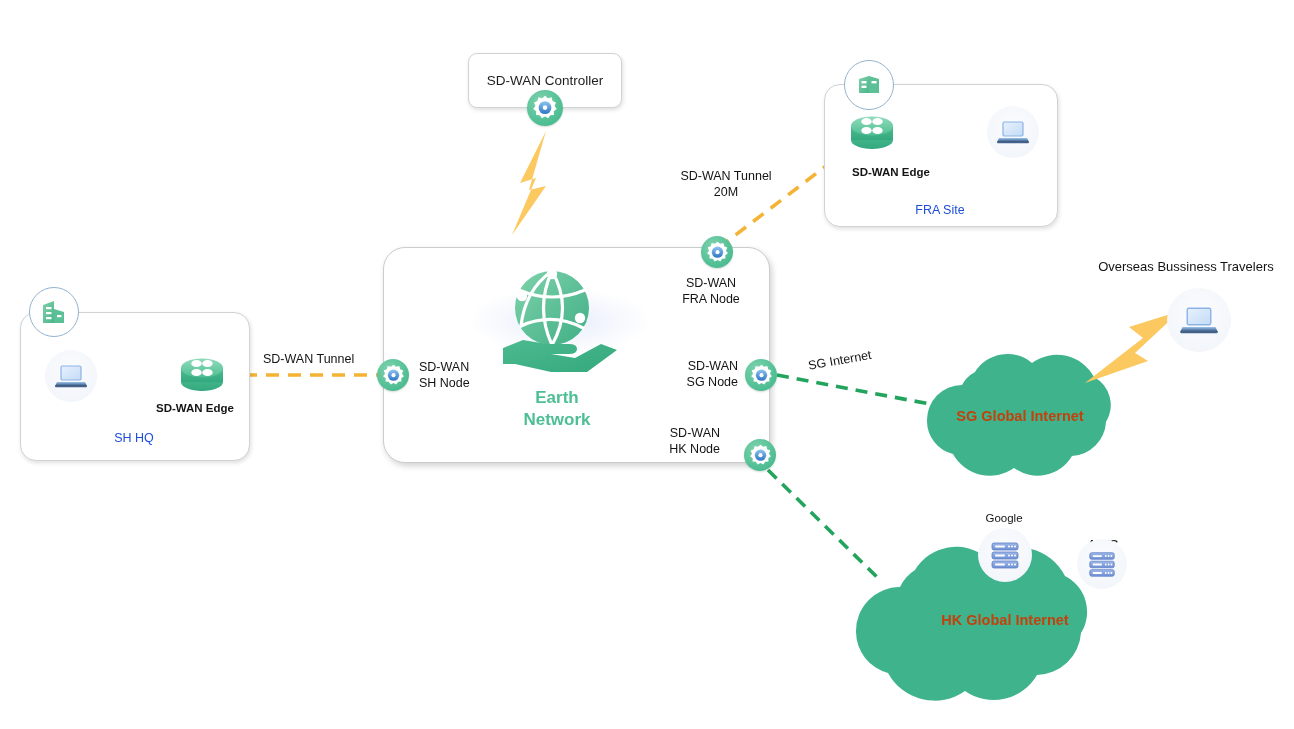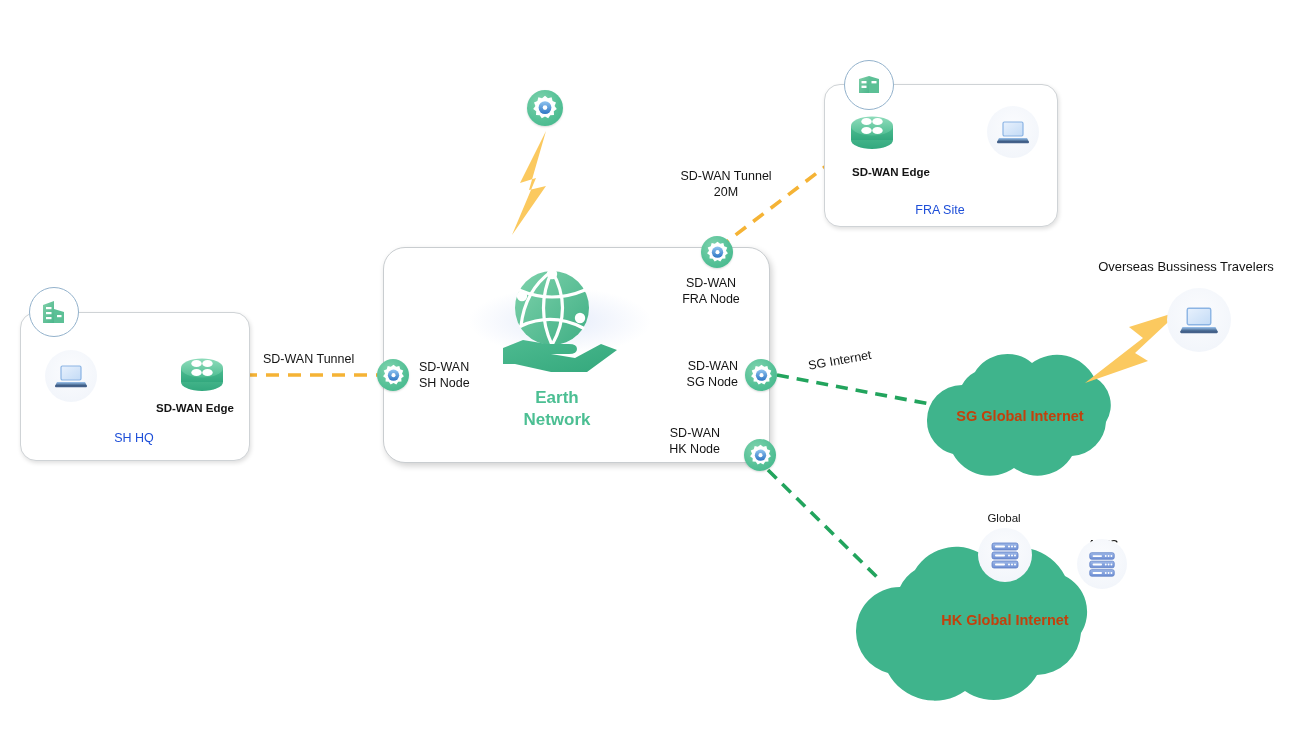--- a/index.html
+++ b/index.html
@@ -225,20 +225,23 @@
 
     <g>
       <path fill="#fbc95f" d="M 546 131 L 520 183 L 536 178 L 512 235 L 546 186 L 529 190 Z"></path>
     </g>
 
     <g>
       <path fill="#fbc95f" d="M 1085 383 L 1143 338 L 1129 327 L 1180 311 L 1135 353 L 1148 361 Z"></path>
     </g>
   </svg>
 
+  <div class="controller-box" style="left:468px; top:53px; width:152px; height:53px;">
+    <span class="controller-text">SD-WAN Controller</span>
+  </div>
   <div class="gear-node" style="left:527px; top:90px; width:36px; height:36px;">
     <svg width="26" height="26" viewBox="0 0 26 26">
       <path fill="#ffffff" d="M13 0.8 L16 3.2 L19.6 2.3 L20.6 5.9 L24 7.4 L22.6 10.9 L24.8 13.9
         L21.8 16.2 L22 19.9 L18.3 20.2 L16.2 23.3 L13 21.6 L9.8 23.3 L7.7 20.2 L4 19.9 L4.2 16.2
         L1.2 13.9 L3.4 10.9 L2 7.4 L5.4 5.9 L6.4 2.3 L10 3.2 Z"></path>
       <circle cx="13" cy="12.6" r="6.4" fill="url(#gradGear)"></circle>
       <circle cx="13" cy="12.6" r="2.3" fill="#ffffff"></circle>
     </svg>
   </div>
 
@@ -391,21 +394,21 @@
   <div class="site-label" style="left:890px; top:203px; width:100px;">FRA Site</div>
 
   <div class="lbl lbl-center" style="left:658px; top:168px; width:136px;">SD-WAN Tunnel
 20M</div>
 
   <div class="lbl" style="left:807px; top:358px; transform:rotate(-10deg); transform-origin:left top;">SG Internet</div>
 
   <div class="cloud-text" style="left:925px; top:408px; width:190px;">SG Global Internet</div>
   <div class="cloud-text" style="left:910px; top:612px; width:190px;text-align:center;">HK Global Internet</div>
 
-  <div class="lbl lbl-center" style="left:954px; top:511px; width:100px; font-size:11.5px;">Global</div>
+  <div class="lbl lbl-center" style="left:954px; top:511px; width:100px; font-size:11.5px;">Google</div>
   <div class="chip" style="left:978px; top:528px; width:54px; height:54px;">
     <svg width="34" height="34" viewBox="0 0 34 34">
       <g>
         <rect x="4" y="5" width="26" height="7" rx="2" fill="url(#gradSrv)" stroke="#5d7fc6" stroke-width="0.8"></rect>
         <rect x="4" y="14" width="26" height="7" rx="2" fill="url(#gradSrv)" stroke="#5d7fc6" stroke-width="0.8"></rect>
         <rect x="4" y="23" width="26" height="7" rx="2" fill="url(#gradSrv)" stroke="#5d7fc6" stroke-width="0.8"></rect>
       </g>
       <g fill="#ffffff">
         <rect x="7" y="7.6" width="10" height="1.9" rx="0.9"></rect>
         <rect x="7" y="16.6" width="10" height="1.9" rx="0.9"></rect>

